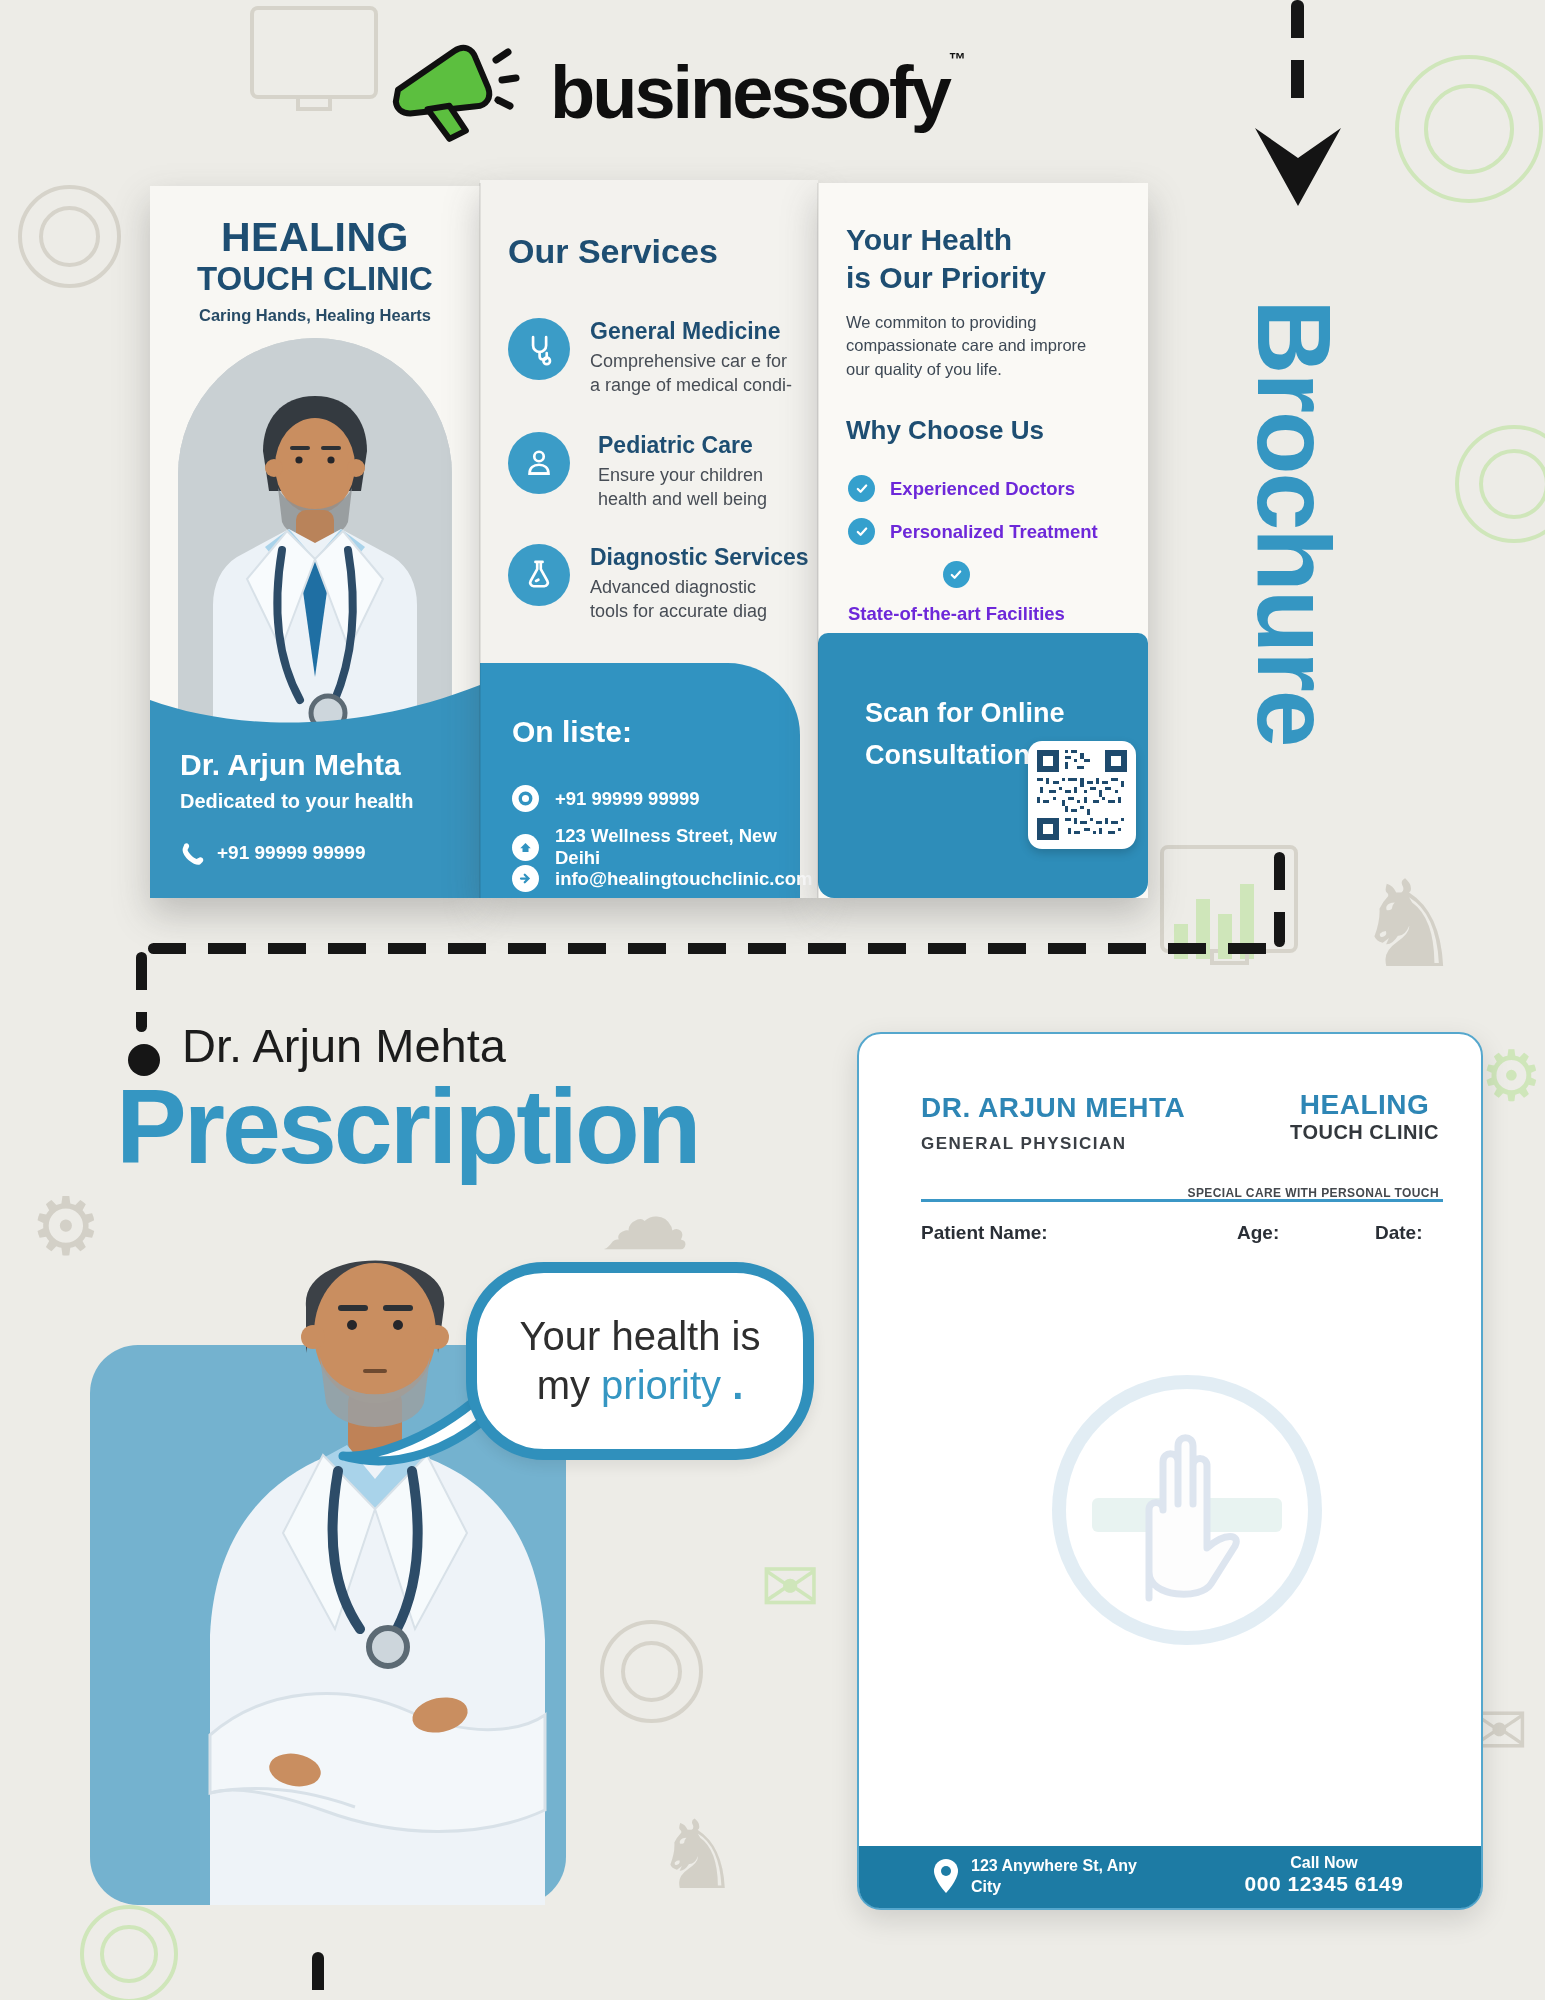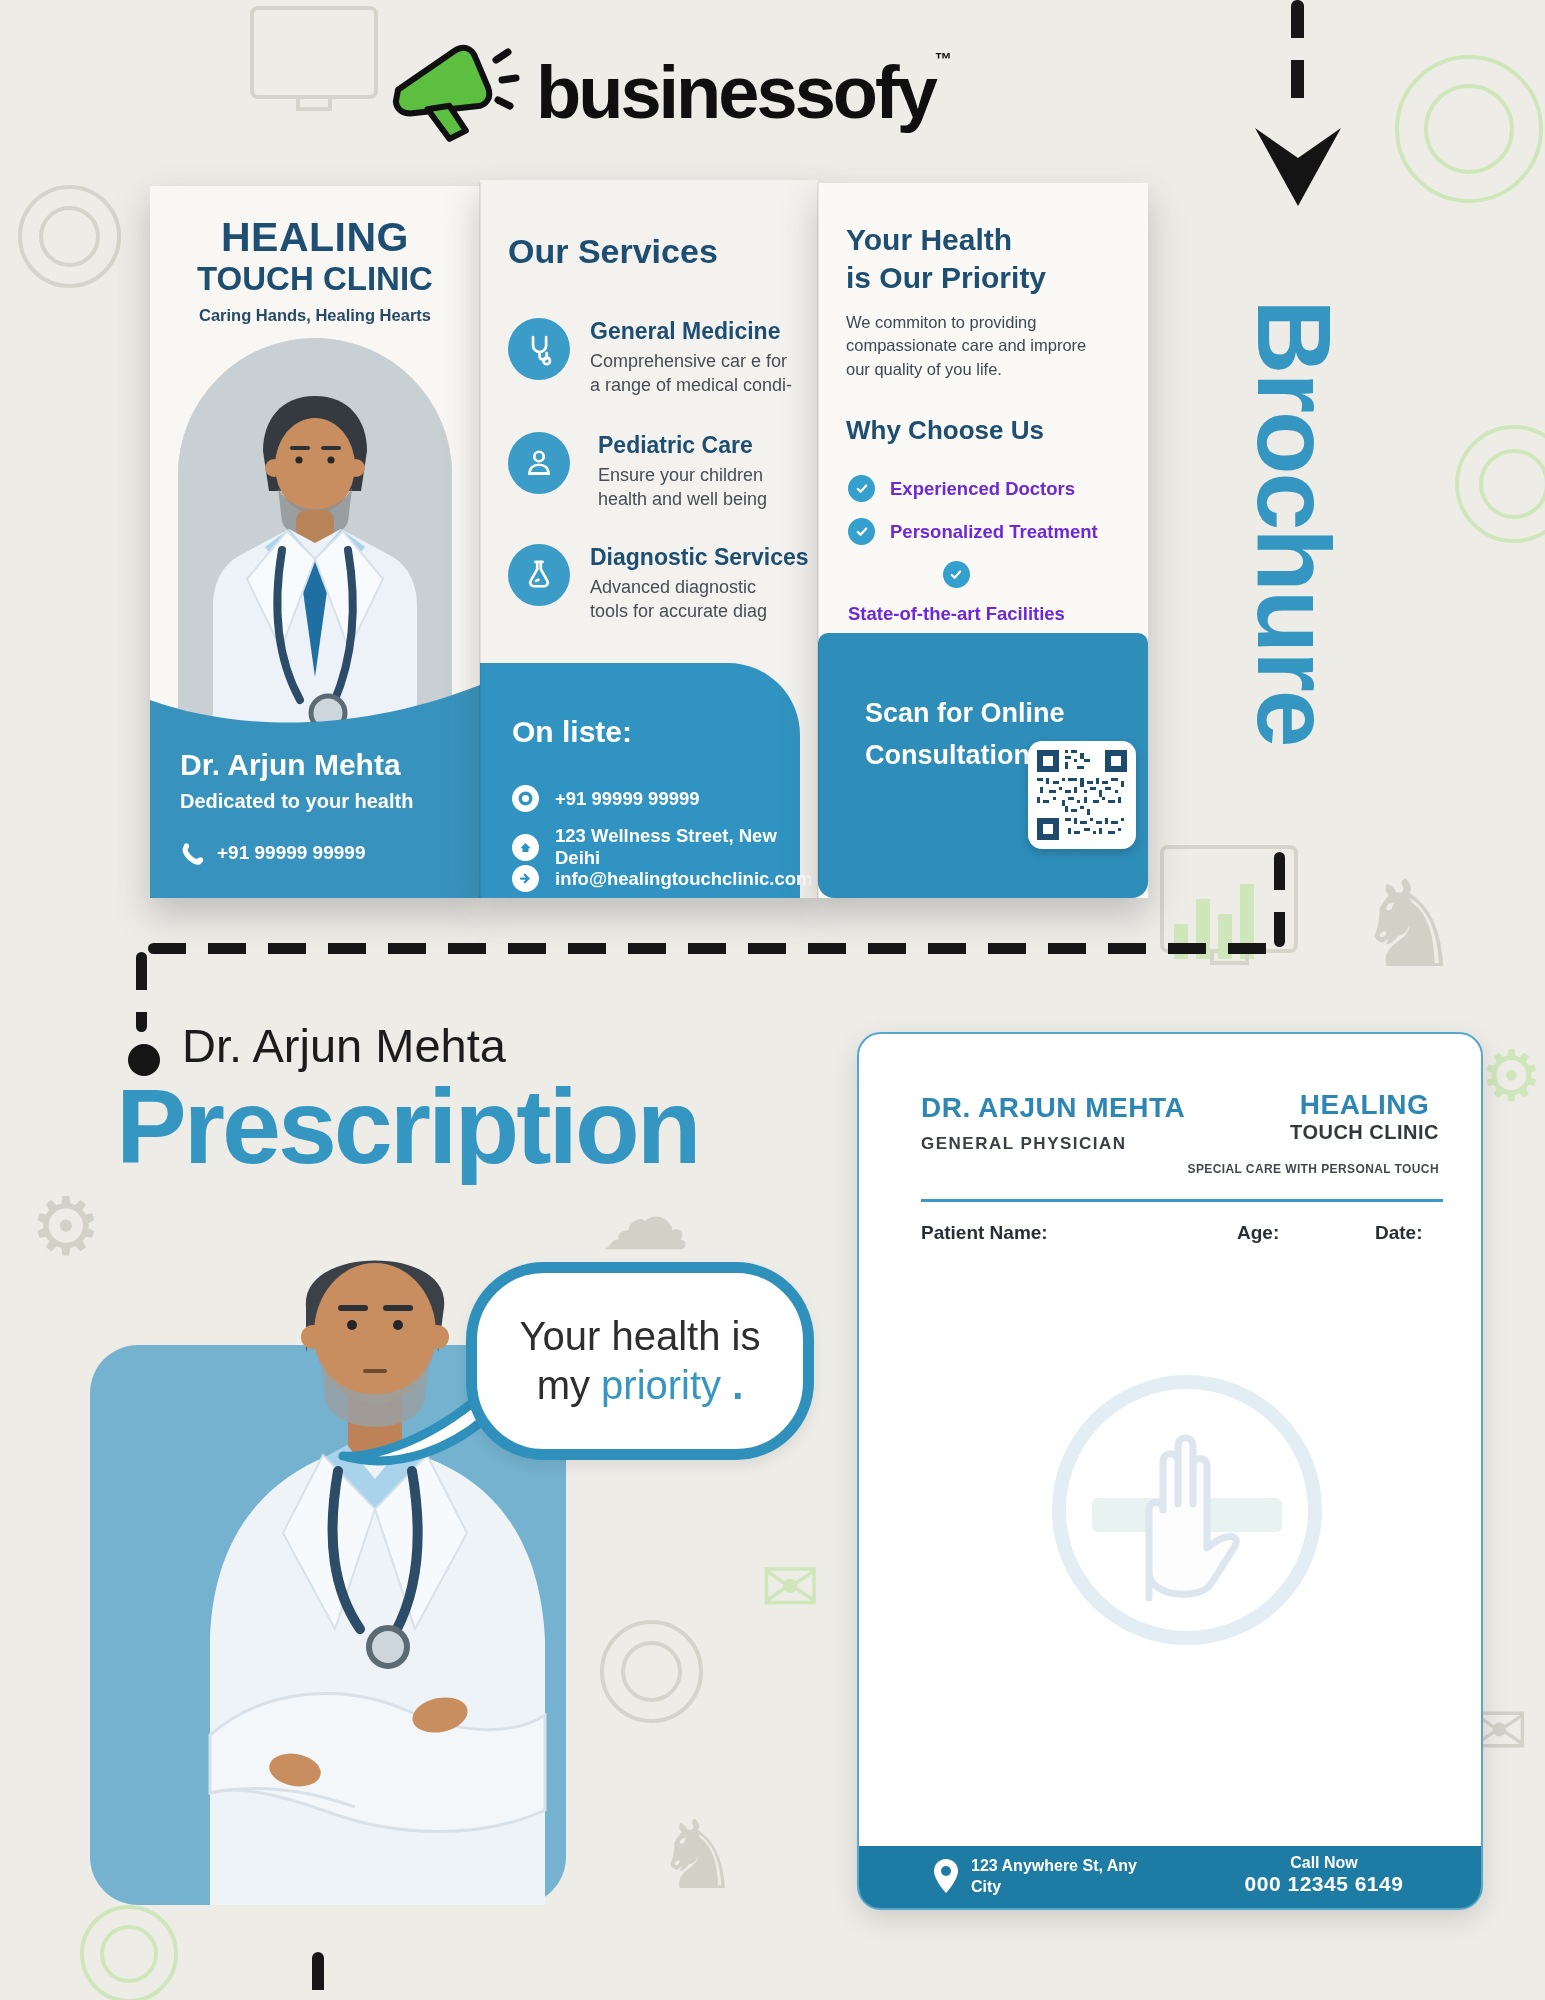--- a/index.html
+++ b/index.html
@@ -54,21 +54,21 @@
     font-size:40px;color:#2e2e2e;line-height:1.22;box-shadow:0 6px 14px rgba(0,0,0,.08);}
   .hl{color:#3596c2;}
   .dotp{color:#3596c2;font-weight:800;}
   
   .rx-card{position:absolute;background:#fff;border:2px solid #55a7cd;border-radius:24px;
     box-shadow:0 10px 28px rgba(0,0,0,.13);}
   .rx-docname{font-size:28px;font-weight:800;color:#2e86b5;letter-spacing:.5px;}
   .rx-doctitle{font-size:17px;font-weight:700;color:#3a3f45;letter-spacing:1.5px;}
   .rx-clin1{font-size:28px;font-weight:800;color:#2e86b5;letter-spacing:.5px;}
   .rx-clin2{font-size:20px;font-weight:800;color:#33383d;letter-spacing:.5px;}
-  .rx-tag{font-size:12px;font-weight:600;color:#44484d;letter-spacing:.4px;}
+  .rx-tag{font-size:12px;font-weight:600;color:#44484d;letter-spacing:.4px;margin-top:24px;}
   .rx-divider{position:absolute;height:3px;background:#3b97c6;}
   .rx-field{font-size:19px;font-weight:700;color:#2a2f36;}
   .rx-footer{position:absolute;left:0;right:0;bottom:0;height:62px;background:#1d7ba4;border-radius:0 0 21px 21px;color:#fff;}
   
   .photo-box{position:absolute;background:#74b2cf;border-radius:48px;}
   .white{color:#fff;}
 </style>
 </head>
 <body>
 
@@ -100,21 +100,21 @@
   <div class="doodle d-ring" style="left:600px;top:1620px;width:95px;height:95px;">
       <div class="in"></div>
     </div>
   <div class="doodle d-ring green" style="left:80px;top:1905px;width:90px;height:90px;">
       <div class="in"></div>
     </div>
   <div class="doodle dg" style="left:1470px;top:1690px;font-size:70px;">✉</div>
   <div class="doodle dn" style="left:1480px;top:1035px;font-size:70px;">⚙</div>
   <div class="doodle dg" style="left:30px;top:1180px;font-size:80px;">⚙</div>
 
-  <div class="abs" style="left:372px;top:40px;display:flex;align-items:center;gap:14px;">
+  <div class="abs" style="left:372px;top:40px;display:flex;align-items:center;gap:28px;">
     <svg width="150" height="105" viewBox="0 0 150 105">
       <g transform="rotate(-14 75 52)">
         <path d="M28 38 L92 14 C103 10 110 16 111 26 L116 58 C117 68 110 75 100 73 L34 64 C26 62 22 56 23 49 Z" fill="#5cbf3f" stroke="#101010" stroke-width="6" stroke-linejoin="round"></path>
         <path d="M52 64 L66 98 L84 94 L74 66 Z" fill="#5cbf3f" stroke="#101010" stroke-width="6" stroke-linejoin="round"></path>
       </g>
       <g stroke="#101010" stroke-width="7" stroke-linecap="round">
         <line x1="124" y1="20" x2="136" y2="12"></line>
         <line x1="130" y1="40" x2="144" y2="38"></line>
         <line x1="126" y1="60" x2="138" y2="66"></line>
       </g>

